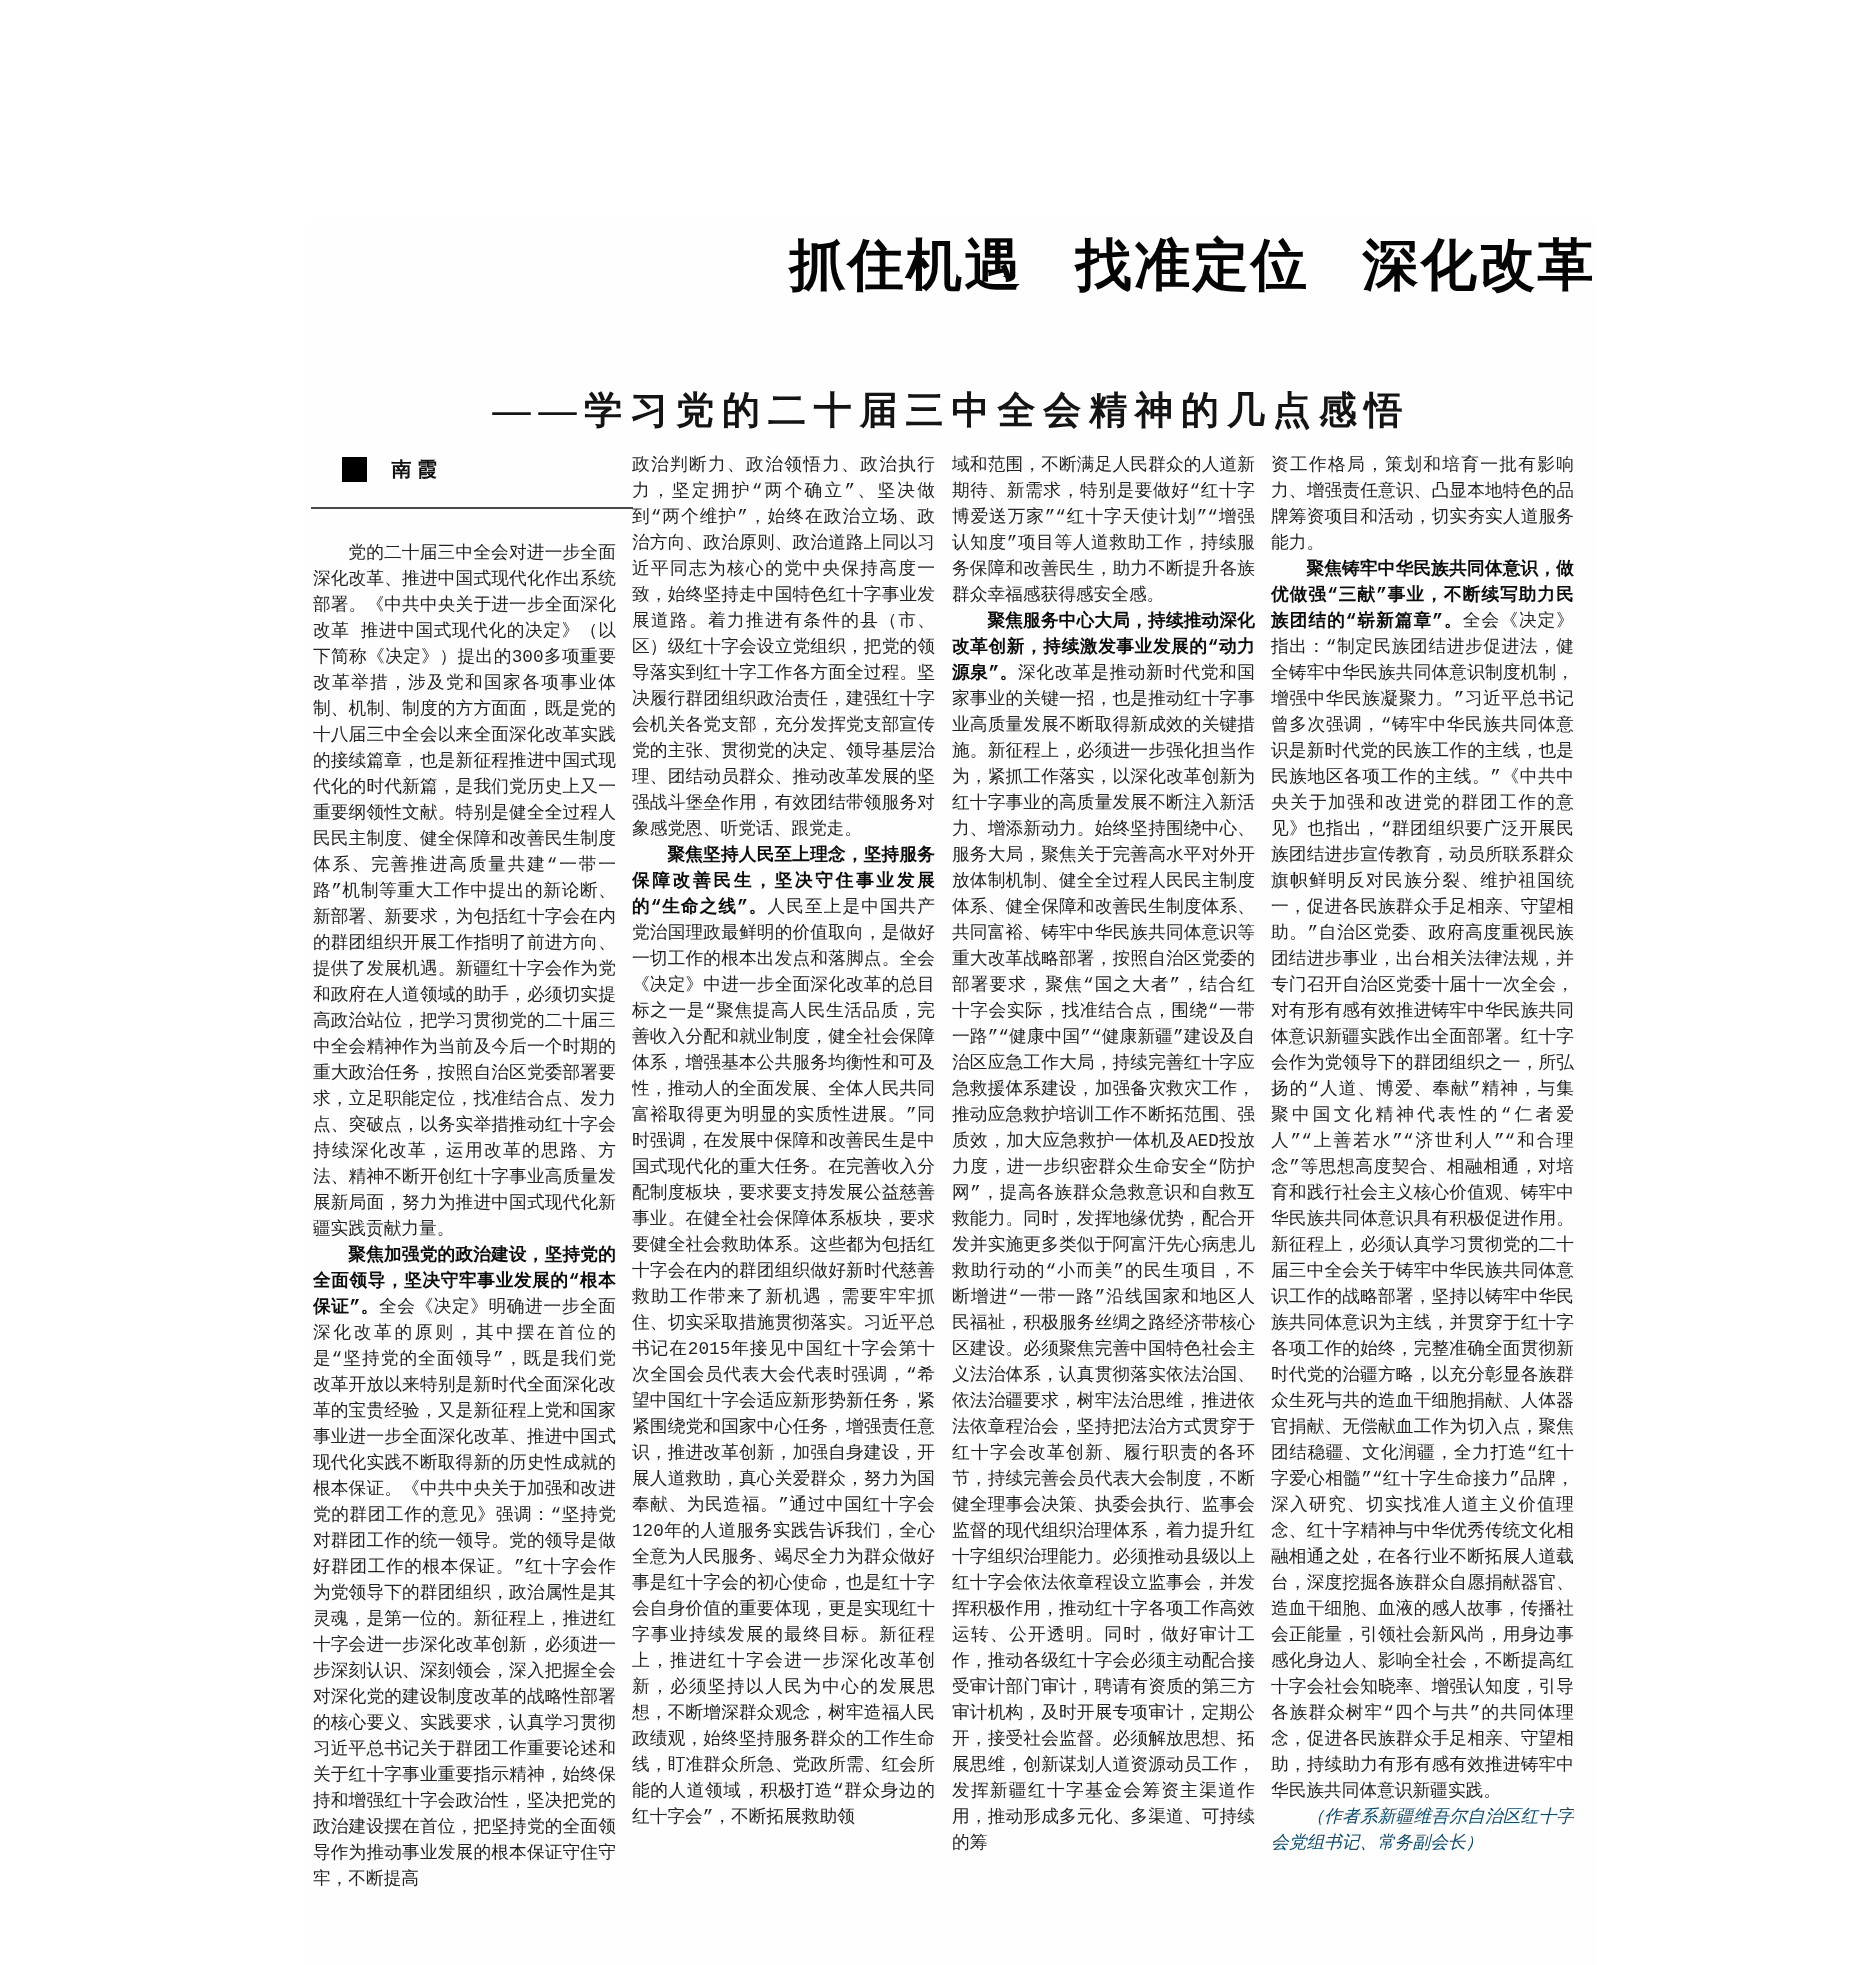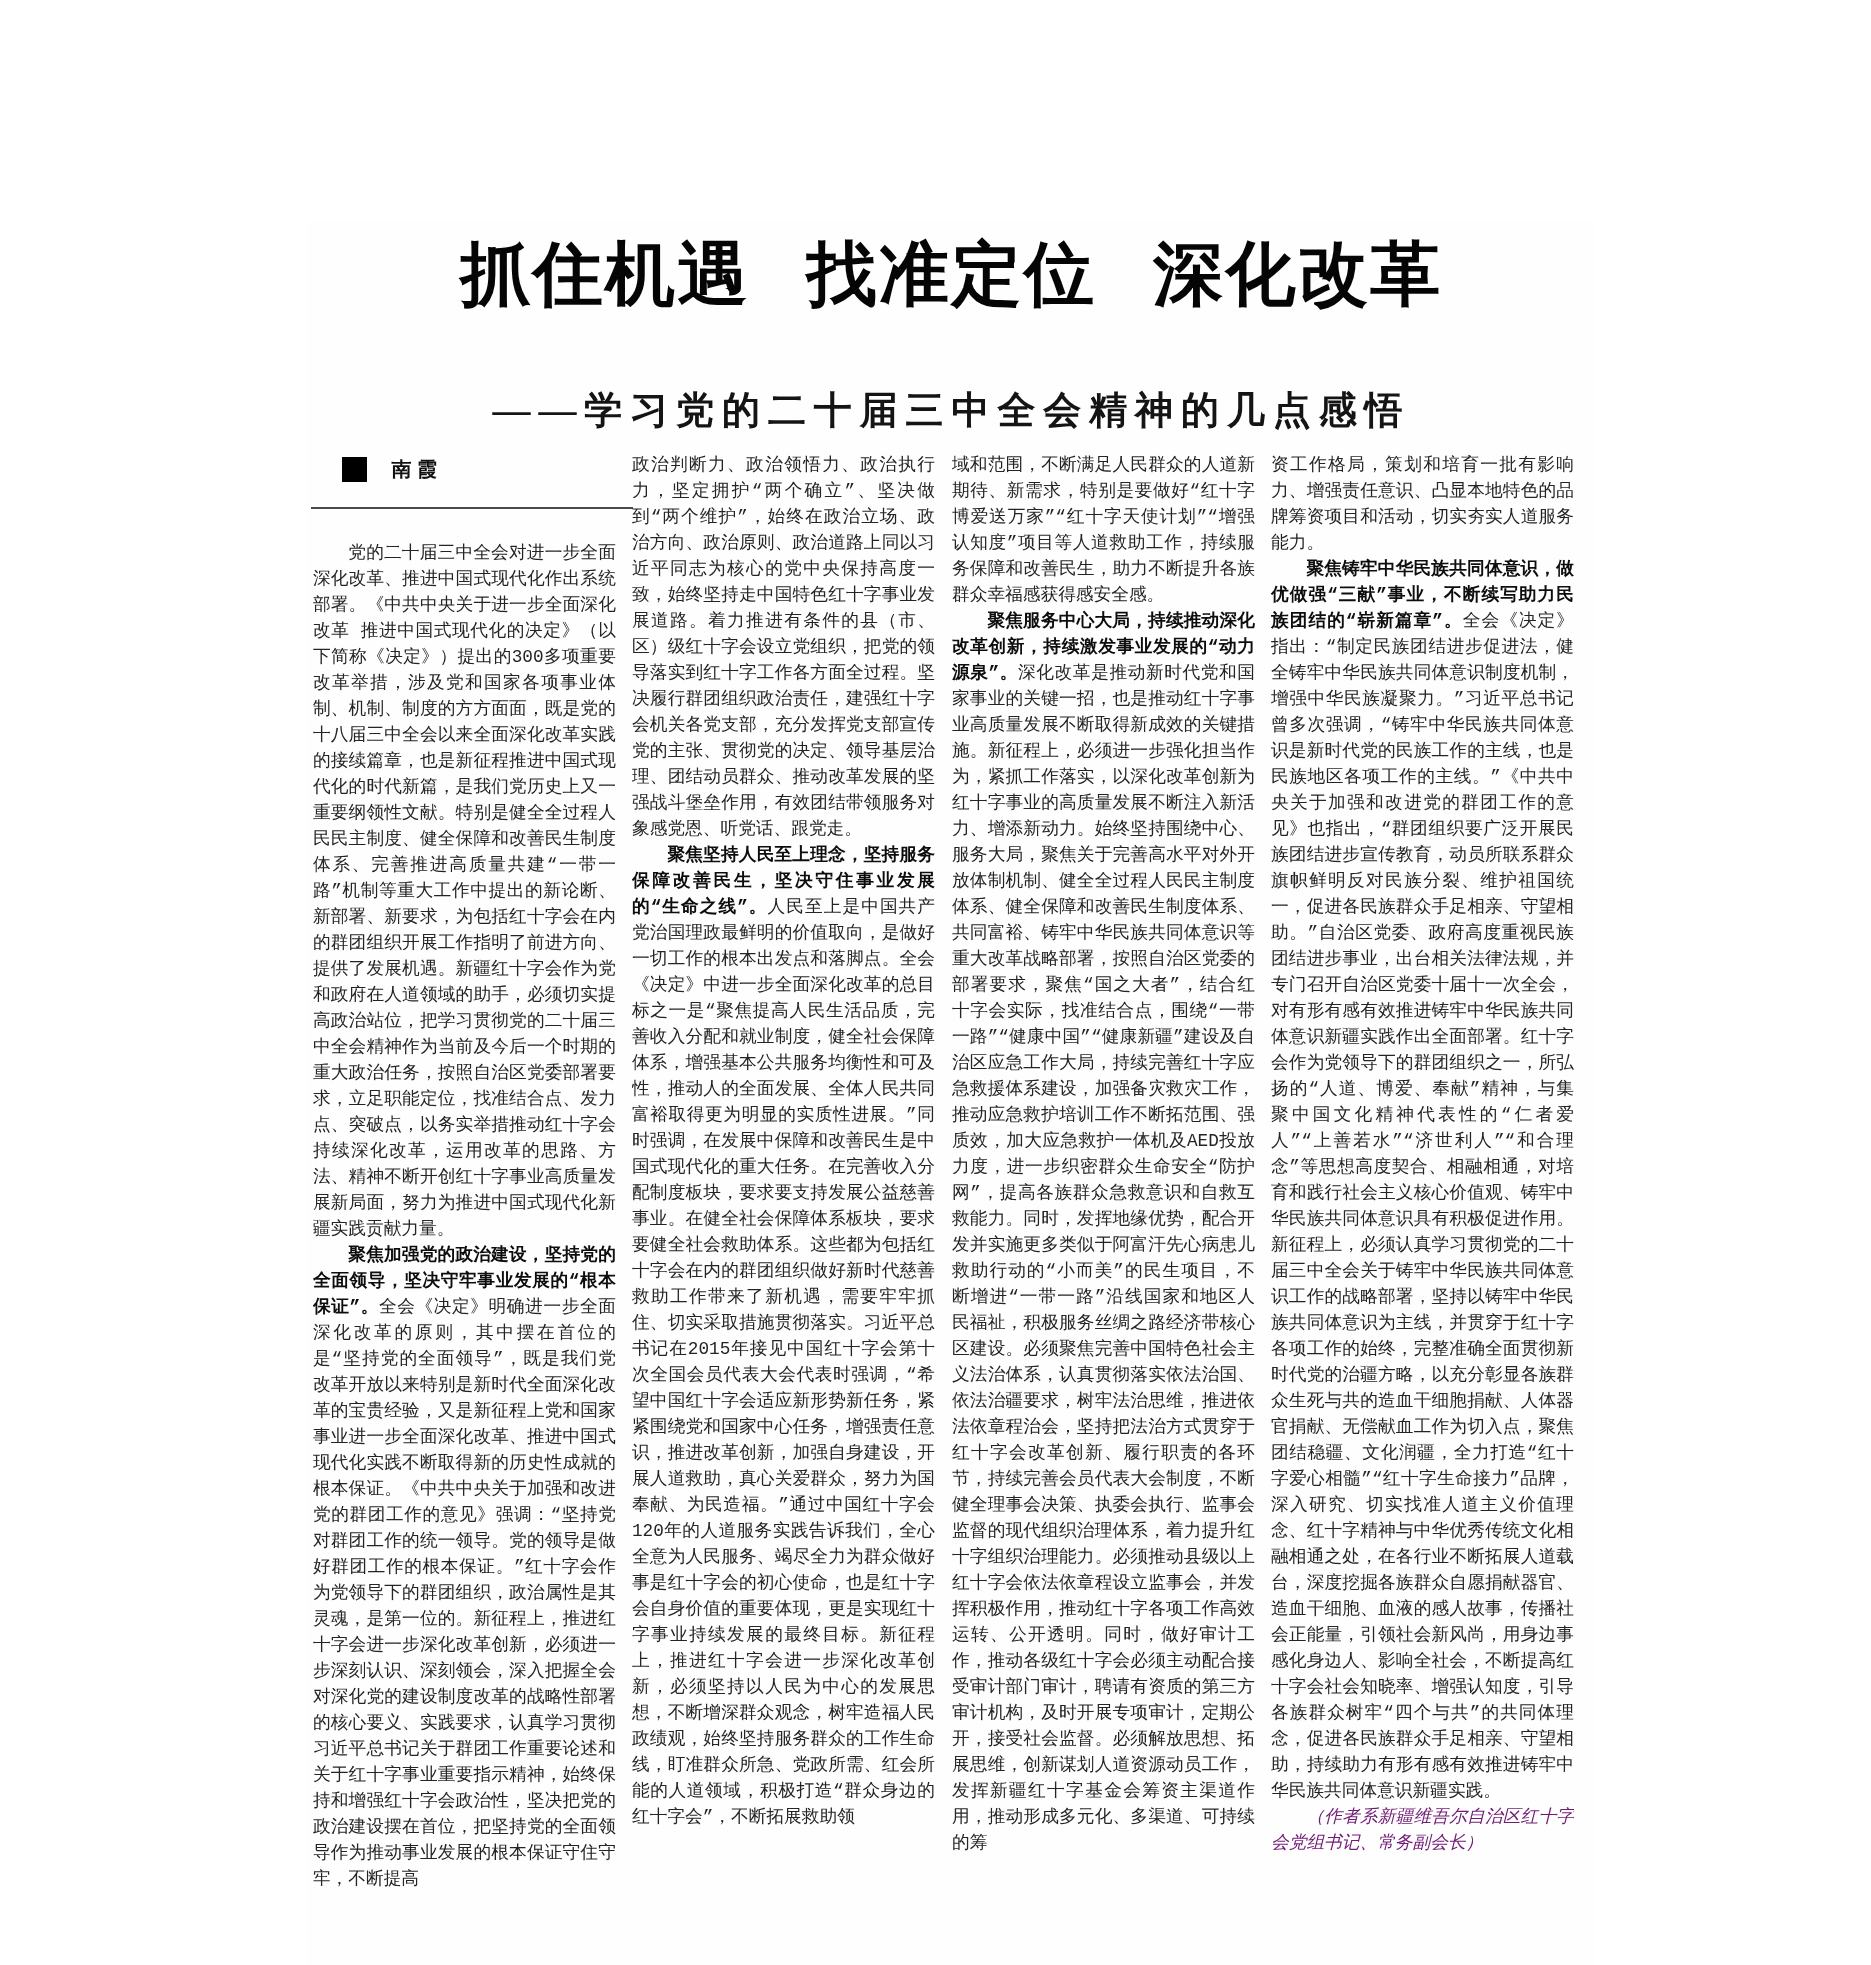--- a/index.html
+++ b/index.html
@@ -5,22 +5,22 @@
   html,body{margin:0;padding:0;}
   body{
     width:1872px;height:2647px;background:#ffffff;position:relative;
     font-family:"Liberation Serif", serif;color:#1c1c1c;
   }
   .page{position:absolute;inset:0;background:#ffffff;}
   .clip{position:absolute;left:307px;top:220px;width:1289px;height:1753px;background:#fefefe;}
 
   .headline{
     position:absolute;left:0;top:7.9px;width:1289px;margin:0;
-    text-align:center;font-family:"Liberation Sans", sans-serif;
-    font-weight:900;font-size:70px;letter-spacing:2.4px;word-spacing:35px;
+    text-align:right;font-family:"Liberation Sans", sans-serif;
+    font-weight:900;font-size:56px;letter-spacing:2.4px;word-spacing:35px;
     color:#050505;white-space:nowrap;
   }
   .subheadline{
     position:absolute;left:0;top:165px;width:1289px;
     text-align:center;font-size:38px;letter-spacing:7.9px;
     font-weight:700;color:#141414;white-space:nowrap;
   }
   .byline{position:absolute;left:35px;top:236px;height:27.5px;}
   .byline-square{display:inline-block;width:25px;height:25px;background:#000;vertical-align:middle;}
   .byline-name{
@@ -35,21 +35,21 @@
     font-size:17.7px;line-height:26px;text-align:justify;color:#242424;
   }
   .col p{margin:0;font-family:Liberation Mono, monospace;}
   .col p.para{text-indent:2em;}
   .col p.cont{text-indent:0;}
   .col strong{font-weight:700;color:#0d0d0d;}
   .col1{left:5.9px;top:320px;height:1435px;}
   .col2{left:325px;}
   .col3{left:645px;}
   .col4{left:964px;}
-  .author-note{font-style:italic;text-indent:2em;color:#701a75;}
+  .author-note{font-style:italic;text-indent:2em;color:#0c4a6e;}
 </style>
 </head>
 <body>
 
 <div class="page">
   <div class="clip">
 
     <h1 class="headline">抓住机遇 找准定位 深化改革</h1>
     <div class="subheadline">——学习党的二十届三中全会精神的几点感悟</div>
 

